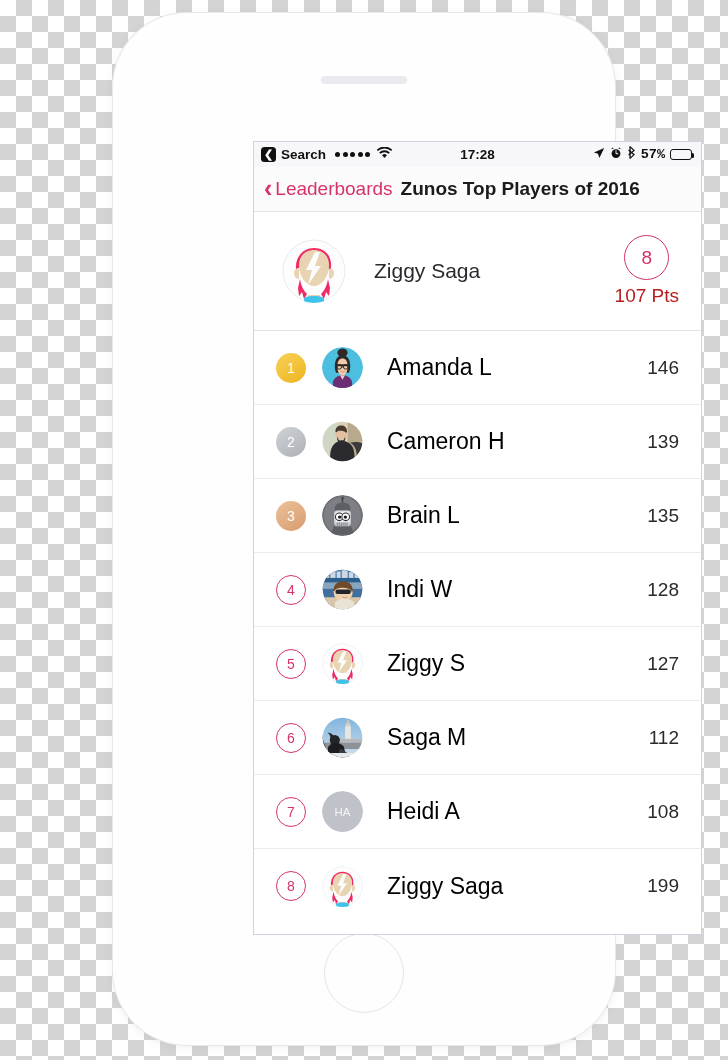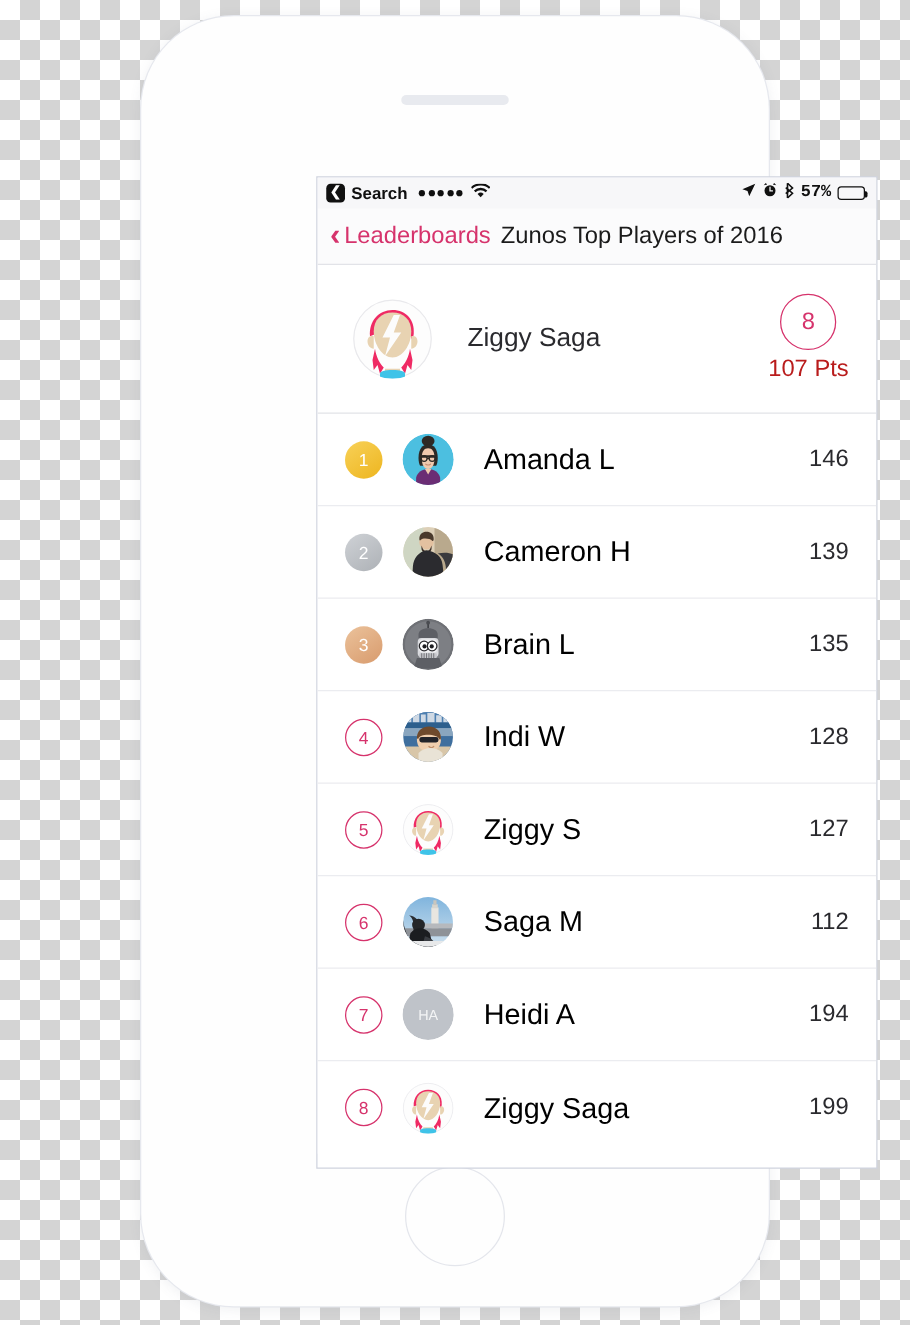--- a/index.html
+++ b/index.html
@@ -132,21 +132,21 @@
   }
   #nav-back .chev {
     font-size: 25px;
     font-weight: bold;
     line-height: 0.8;
     margin-top: -2px;
   }
   #nav-back-label { font-size: 19px; }
   #nav-title {
     font-size: 19px;
-    font-weight: normal;
+    font-weight: bold;
     color: #1b1b1b;
     margin-left: 8px;
     white-space: nowrap;
   }
 
   
   #profile-header {
     height: 118px;
     border-bottom: 1px solid #e2e3e8;
     display: flex;
@@ -234,20 +234,21 @@
           </span>
         <span style="margin-left:2px;">
           <svg width="15" height="12" viewBox="0 0 16 12">
             <path d="M8 11.2 5.4 8.3a3.9 3.9 0 0 1 5.2 0Z" fill="#101010"></path>
             <path d="M8 5.1a6.4 6.4 0 0 0-4.4 1.7l-1.3-1.4A8.3 8.3 0 0 1 8 3.1a8.3 8.3 0 0 1 5.7 2.3l-1.3 1.4A6.4 6.4 0 0 0 8 5.1Z" fill="#101010"></path>
             <path d="M8 1.2A10.4 10.4 0 0 0 .9 3.9L-.4 2.5A12.3 12.3 0 0 1 8-.8a12.3 12.3 0 0 1 8.4 3.3l-1.3 1.4A10.4 10.4 0 0 0 8 1.2Z" fill="#101010"></path>
           </svg>
         </span>
       </div>
 
+      <div id="status-time">17:28</div>
 
       <div class="sb-right">
         <span>
           <svg width="12" height="12" viewBox="0 0 12 12">
             <path d="M11.2 1 .9 5.4l4.1 1.3 1.4 4.2Z" fill="#101010"></path>
           </svg>
         </span>
         <span>
           <svg width="12" height="12" viewBox="0 0 12 12">
             <circle cx="6" cy="6.6" r="4.4" fill="#101010"></circle>
@@ -453,21 +454,21 @@
         </div>
         <div class="lb-row">
           <div class="rank-badge plain plain">7</div>
           <div class="row-avatar">
             <svg class="avatar-svg" viewBox="0 0 64 64">
     <circle cx="32" cy="32" r="32" fill="#bfc3c9"></circle>
     <text x="32" y="39" text-anchor="middle" font-family="Liberation Sans, sans-serif" font-size="18" fill="#f3f4f5" class="initials-text">HA</text>
   </svg>
           </div>
           <div class="row-name">Heidi A</div>
-          <div class="row-score">194</div>
+          <div class="row-score">108</div>
         </div>
         <div class="lb-row">
           <div class="rank-badge plain plain">8</div>
           <div class="row-avatar">
             <svg class="avatar-svg" viewBox="0 0 64 64">
     <circle cx="32" cy="32" r="31" fill="#fdfdfd" stroke="#e9e9ec" stroke-width="1"></circle>
     <path d="M14 30c-1-12 7-21 18-21s18 8 17 19c-.4 4-2 4-2 4l-2-9-4 4-2-6-5 4-4-5-4 5-4-3-3 6Z" fill="#ef2a64"></path>
     <path d="M17 26c0-9 6-15 15-15s15 6 15 15c0 11-7 21-15 21s-15-10-15-21Z" fill="#e8d3b2"></path>
     <path d="M17 30c-3-1-5 1-5 4s2 6 5 6Zm30 0c3-1 5 1 5 4s-2 6-5 6Z" fill="#e8d3b2"></path>
     <path d="M33 13 24 31h6l-4 15 13-19h-6l5-14Z" fill="#fcfcfc"></path>

